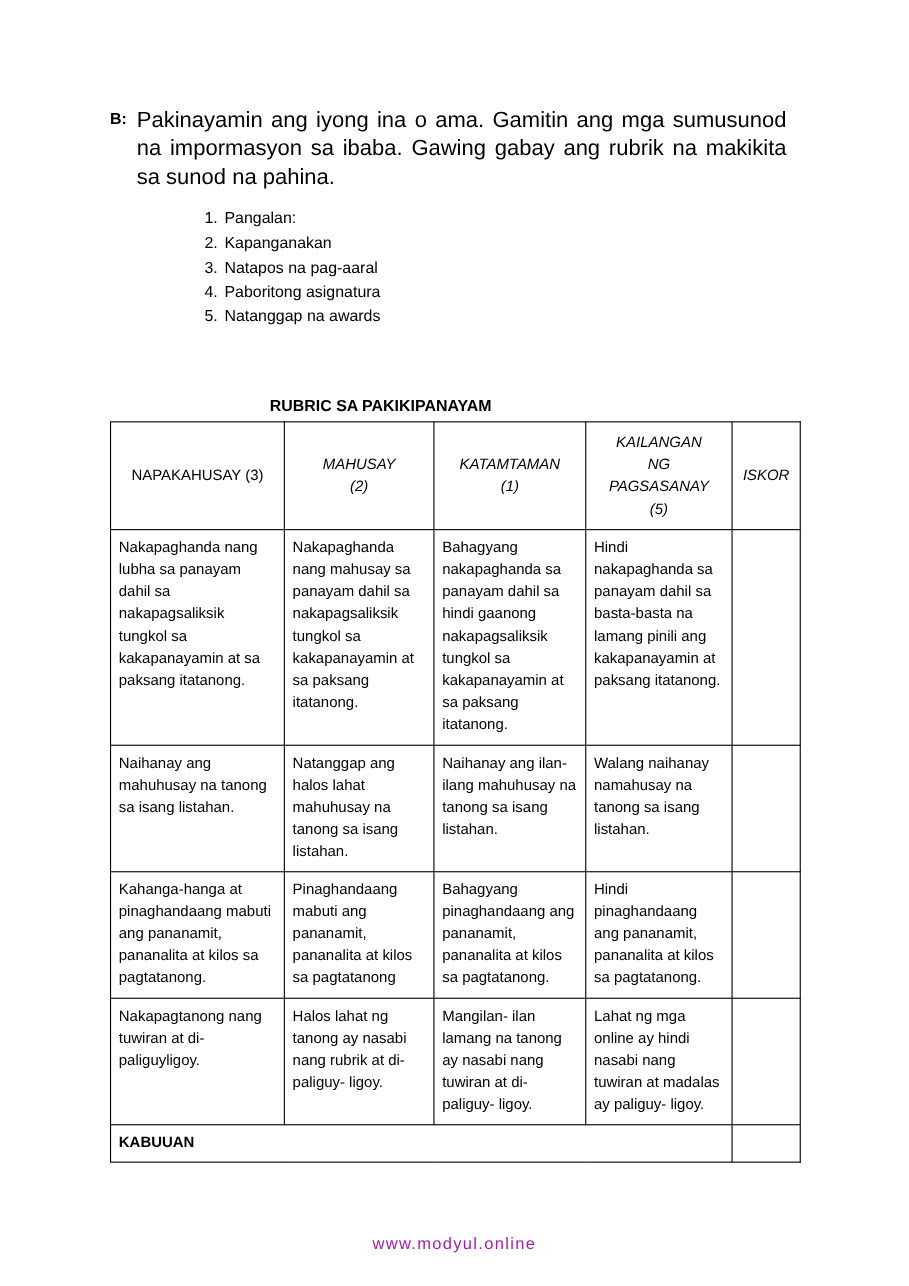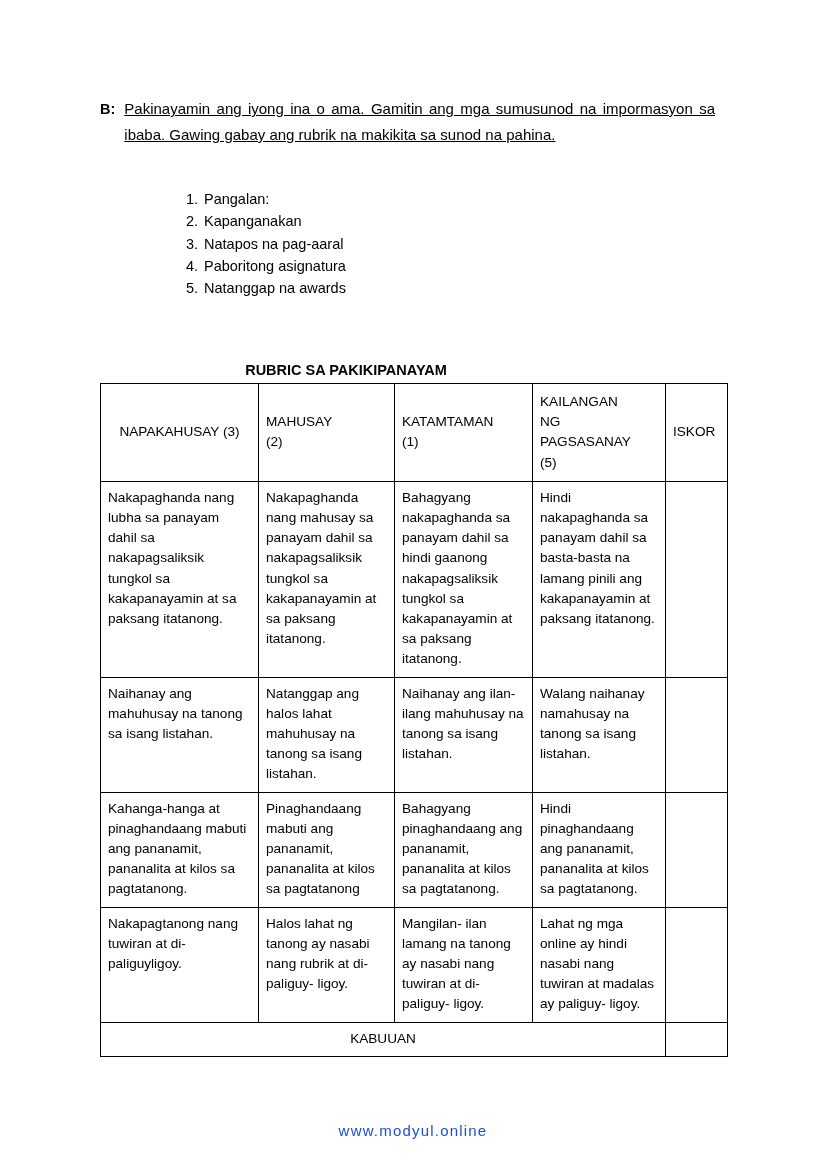--- a/index.html
+++ b/index.html
@@ -33,26 +33,25 @@
     align-items: flex-start;
   }
   .intro-label {
     font-weight: bold;
     font-size: 14.5px;
     line-height: 26px;
     flex: 0 0 auto;
     margin-right: 9px;
   }
   .intro-text {
-    font-size: 15px;
+    font-size: 20px;
     line-height: 26px;
     text-align: justify;
     text-justify: inter-word;
     flex: 1 1 auto;
-    text-decoration: underline;
   }
 
   
   .items {
     position: absolute;
     left: 176px;
     top: 188px;
     font-size: 14.5px;
     line-height: 22.3px;
   }
@@ -100,41 +99,41 @@
     vertical-align: middle;
     padding-top: 8px;
     padding-bottom: 8px;
   }
   .col1 { width: 158px; }
   .col2 { width: 136px; }
   .col3 { width: 138px; }
   .col4 { width: 133px; }
   .col5 { width: 62px; }
 
-  .hdr-center { text-align: left; }
+  .hdr-center { text-align: center; font-style: italic; }
   .hdr-left { text-align: center; }
 
   .total-row td {
-    text-align: center;
-    font-weight: normal;
+    text-align: left;
+    font-weight: bold;
     padding-right: 9px;
     padding-top: 9px;
     padding-bottom: 9px;
   }
 
   
   .watermark {
     position: absolute;
     left: 0;
     top: 1122px;
     width: 826px;
     text-align: center;
     font-size: 15px;
     letter-spacing: 1.2px;
-    color: #1d4ed8;
+    color: #a21caf;
   }
 </style>
 </head>
 <body>
 
 <div class="page">
 
   <div class="intro">
     <div class="intro-label">B:</div>
     <div class="intro-text">Pakinayamin ang iyong ina o ama. Gamitin ang mga sumusunod na impormasyon sa ibaba. Gawing gabay ang rubrik na makikita sa sunod na pahina.</div>

